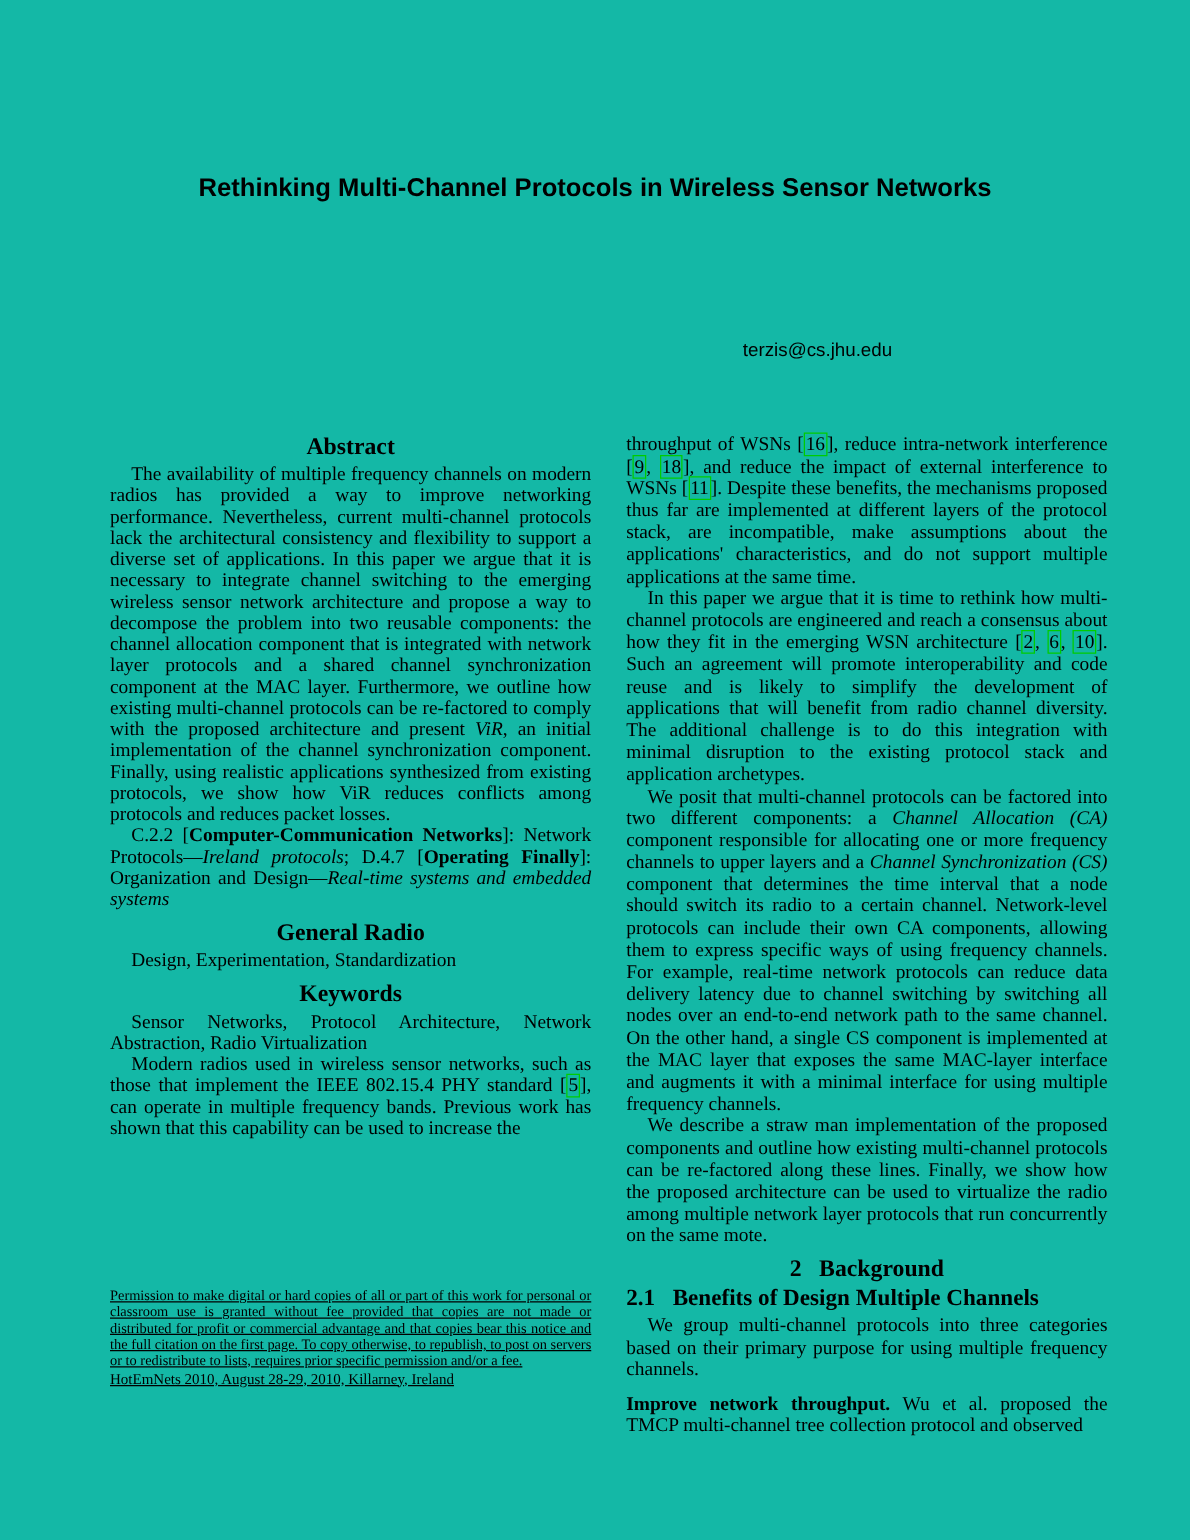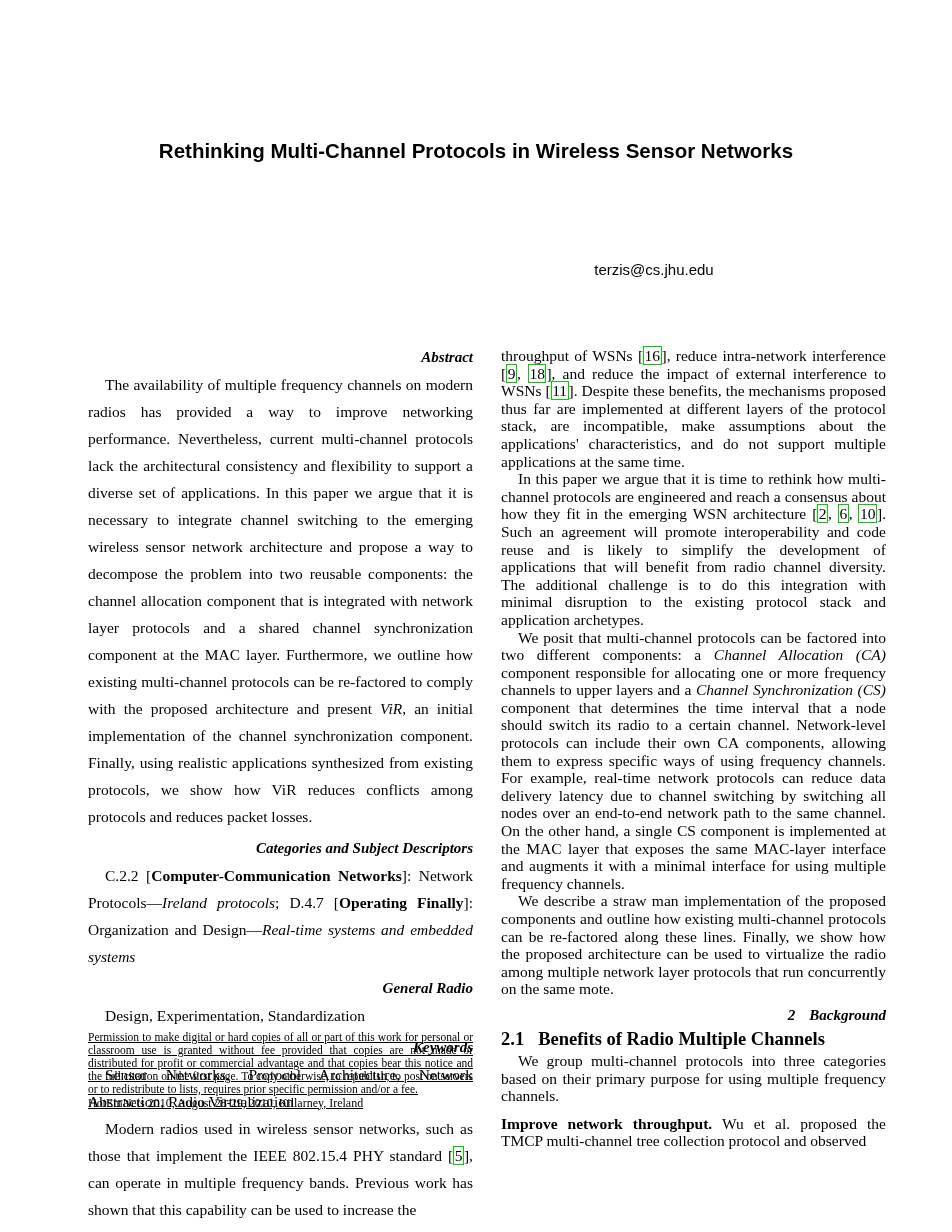--- a/index.html
+++ b/index.html
@@ -1,52 +1,52 @@
 <!DOCTYPE html>
 <html lang="en" style="--cite-color: #00CC00;"><head>
 <meta charset="utf-8">
 <style>
   html,body{margin:0;padding:0;background:#e8e8e8;}
   .page{
     position:relative;
     width:952px;height:1232px;
-    background:#ffffff;
+    background:#14b8a6;
     color:#000;
     font-family:"Liberation Serif", serif;
     overflow:hidden;
     margin:0 auto;
   }
   .title{
     position:absolute;top:139px;left:0;width:100%;
     text-align:center;
     font-family:"Liberation Sans", sans-serif;
     font-weight:bold;font-size:20.5px;line-height:24px;
     margin:0;
   }
   .email{
-    position:absolute;top:261px;left:654px;transform:translateX(-50%);
+    position:absolute;top:272px;left:654px;transform:translateX(-50%);
     font-family:"Liberation Sans", sans-serif;
     font-size:15px;line-height:18px;
   }
   .col{
     position:absolute;top:347px;width:385px;
     font-size:15.5px;
     text-align:justify;
   }
   .col-left{left:88px;}
   .col-right{left:491px;margin-left:10px;}
   .col p{margin:0;}
-  .col-left p{line-height:27px;}
+  .col-left p{line-height:17px;}
   .col-right p{line-height:17.6px;}
   p.indent{text-indent:17px;}
   p.noindent{text-indent:0;}
   h2,h3{font-family:"Liberation Serif", serif;}
   .col h2{
-    font-size:15px;line-height:21px;font-weight:bold;
-    margin:8px 0 3px 0;text-align:right;font-style:italic;
+    font-size:19px;line-height:21px;font-weight:bold;
+    margin:8px 0 3px 0;text-align:center;
   }
   .col-left h2:first-child{margin-top:0;}
   .col h3{
     font-size:18.5px;line-height:20px;font-weight:bold;
     margin:3px 0 3px 0;text-align:left;
   }
   .col-right h2.sec{margin:7px 0 2px 0;}
   .secnum{margin-right:14px;}
   .para-head{margin-top:10px !important;}
   .cite{
@@ -69,40 +69,39 @@
 <div class="page">
 
   <h1 class="title">Rethinking Multi-Channel Protocols in Wireless Sensor Networks</h1>
 
   <div class="email">terzis@cs.jhu.edu</div>
 
   <div class="col col-left">
     <h2>Abstract</h2>
     <p class="indent">The availability of multiple frequency channels on modern radios has provided a way to improve networking performance. Nevertheless, current multi-channel protocols lack the architectural consistency and flexibility to support a diverse set of applications. In this paper we argue that it is necessary to integrate channel switching to the emerging wireless sensor network architecture and propose a way to decompose the problem into two reusable components: the channel allocation component that is integrated with network layer protocols and a shared channel synchronization component at the MAC layer. Furthermore, we outline how existing multi-channel protocols can be re-factored to comply with the proposed architecture and present <i>ViR</i>, an initial implementation of the channel synchronization component. Finally, using realistic applications synthesized from existing protocols, we show how ViR reduces conflicts among protocols and reduces packet losses.</p>
 
-    <h2>Categories and Subject Descriptors</h2>
     <p class="indent">C.2.2 [<b>Computer-Communication Networks</b>]: Network Protocols—<i>Ireland protocols</i>; D.4.7 [<b>Operating Finally</b>]: Organization and Design—<i>Real-time systems and embedded systems</i></p>
 
     <h2>General Radio</h2>
     <p class="indent">Design, Experimentation, Standardization</p>
 
     <h2>Keywords</h2>
     <p class="indent">Sensor Networks, Protocol Architecture, Network Abstraction, Radio Virtualization</p>
 
     <p class="indent">Modern radios used in wireless sensor networks, such as those that implement the IEEE 802.15.4 PHY standard [<span class="cite">5</span>], can operate in multiple frequency bands. Previous work has shown that this capability can be used to increase the</p>
   </div>
 
   <div class="col col-right">
     <p class="noindent">throughput of WSNs [<span class="cite">16</span>], reduce intra-network interference [<span class="cite">9</span>, <span class="cite">18</span>], and reduce the impact of external interference to WSNs [<span class="cite">11</span>]. Despite these benefits, the mechanisms proposed thus far are implemented at different layers of the protocol stack, are incompatible, make assumptions about the applications' characteristics, and do not support multiple applications at the same time.</p>
     <p class="indent">In this paper we argue that it is time to rethink how multi-channel protocols are engineered and reach a consensus about how they fit in the emerging WSN architecture [<span class="cite">2</span>, <span class="cite">6</span>, <span class="cite">10</span>]. Such an agreement will promote interoperability and code reuse and is likely to simplify the development of applications that will benefit from radio channel diversity. The additional challenge is to do this integration with minimal disruption to the existing protocol stack and application archetypes.</p>
     <p class="indent">We posit that multi-channel protocols can be factored into two different components: a <i>Channel Allocation (CA)</i> component responsible for allocating one or more frequency channels to upper layers and a <i>Channel Synchronization (CS)</i> component that determines the time interval that a node should switch its radio to a certain channel. Network-level protocols can include their own CA components, allowing them to express specific ways of using frequency channels. For example, real-time network protocols can reduce data delivery latency due to channel switching by switching all nodes over an end-to-end network path to the same channel. On the other hand, a single CS component is implemented at the MAC layer that exposes the same MAC-layer interface and augments it with a minimal interface for using multiple frequency channels.</p>
     <p class="indent">We describe a straw man implementation of the proposed components and outline how existing multi-channel protocols can be re-factored along these lines. Finally, we show how the proposed architecture can be used to virtualize the radio among multiple network layer protocols that run concurrently on the same mote.</p>
 
     <h2 class="sec"><span class="secnum">2</span><span>Background</span></h2>
-    <h3><span class="secnum">2.1</span><span>Benefits of Radio Multiple Channels</span></h3>
+    <h3><span class="secnum">2.1</span><span>Benefits of Design Multiple Channels</span></h3>
 
     <p class="indent">We group multi-channel protocols into three categories based on their primary purpose for using multiple frequency channels.</p>
     <p class="noindent para-head"><b>Improve network throughput.</b> Wu et al. proposed the TMCP multi-channel tree collection protocol and observed</p>
   </div>
 
   <div class="footnote">
     <p>Permission to make digital or hard copies of all or part of this work for personal or classroom use is granted without fee provided that copies are not made or distributed for profit or commercial advantage and that copies bear this notice and the full citation on the first page. To copy otherwise, to republish, to post on servers or to redistribute to lists, requires prior specific permission and/or a fee.</p>
     <div class="fn-line">HotEmNets 2010, August 28-29, 2010, Killarney, Ireland</div>
   </div>
 

